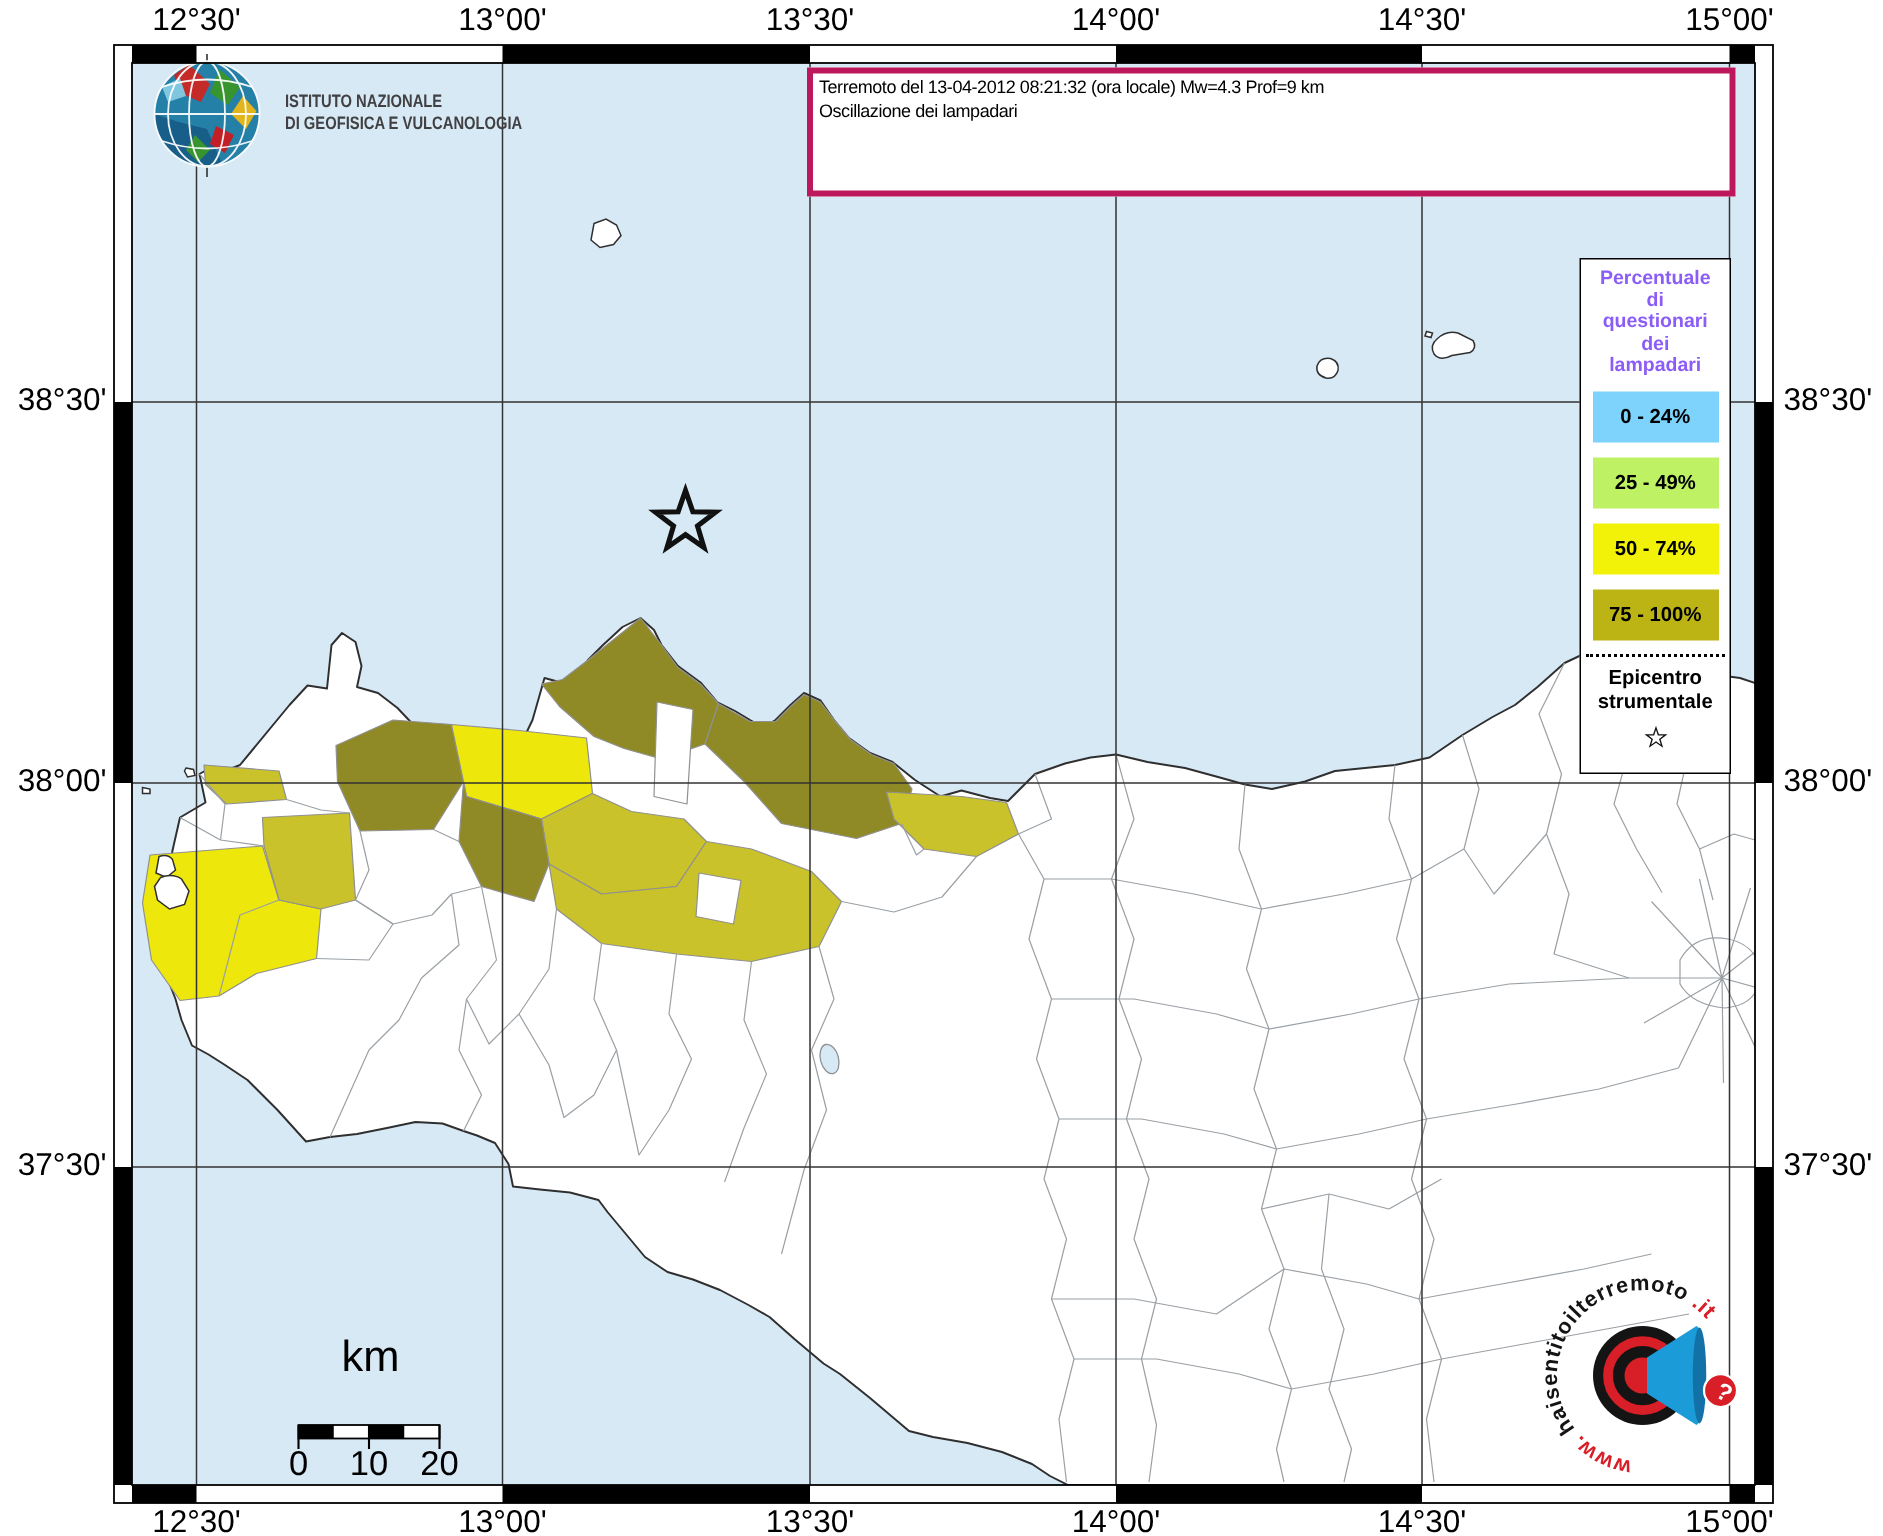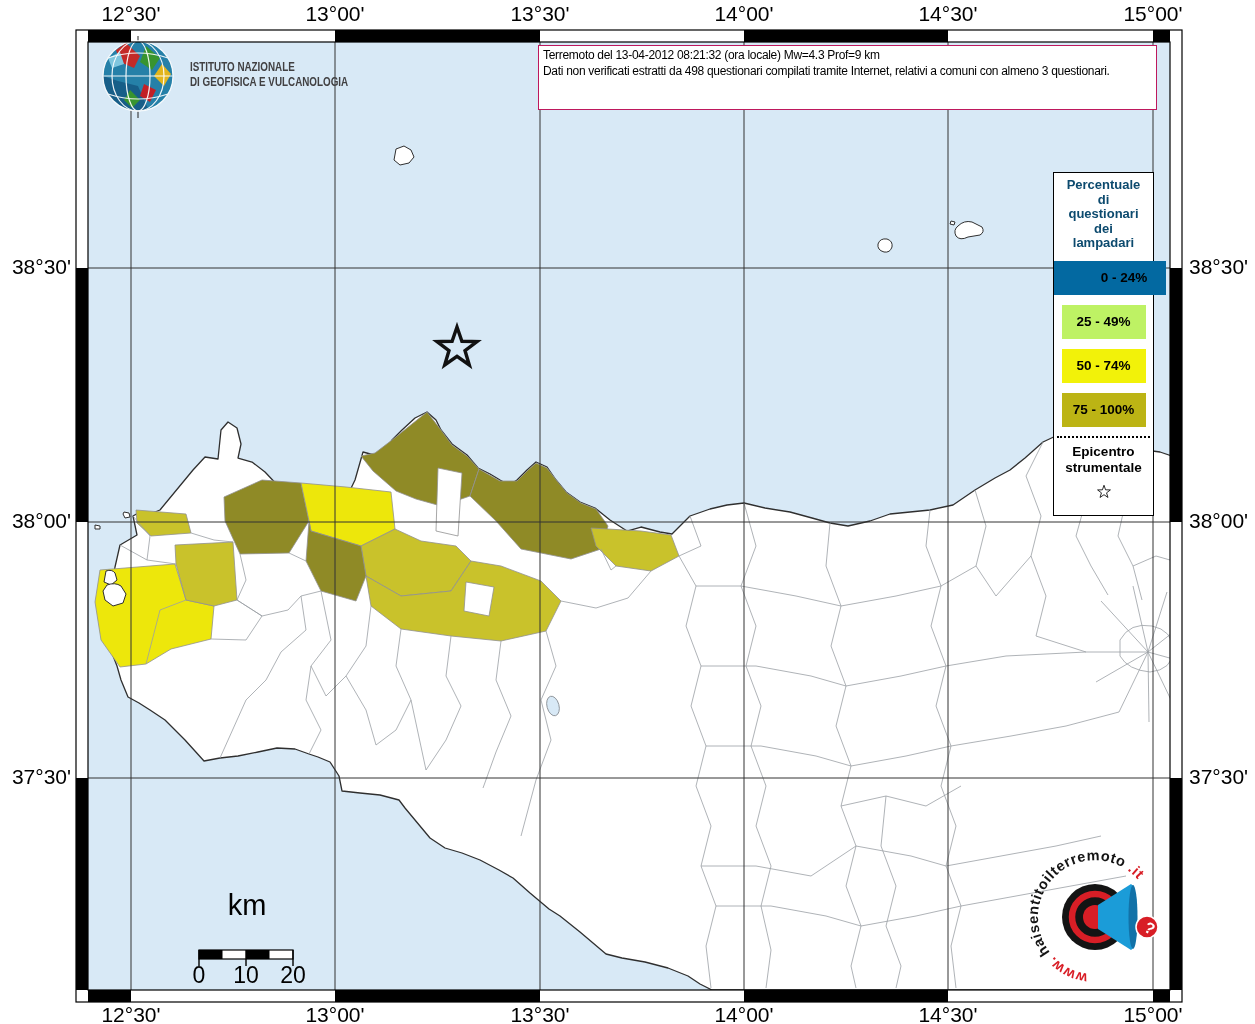--- a/index.html
+++ b/index.html
@@ -3,26 +3,26 @@
 <meta charset="utf-8">
 <style>
   html,body{margin:0;padding:0;background:#fff;}
   .stage{position:relative;width:1255px;height:1024px;background:#fff;overflow:hidden;
          font-family:"Liberation Sans",sans-serif;}
   .stage svg.mapsvg{position:absolute;left:0;top:0;}
   .axlab{position:absolute;font-size:21px;color:#000;line-height:24px;}
   .axlab.top,.axlab.bot{width:90px;text-align:center;}
   .axlab.left{width:71px;text-align:right;}
   .axlab.right{width:80px;text-align:left;}
-  .titlebox{position:absolute;left:538px;top:45px;width:619px;height:65px;background:#fff;
-            border:1px solid #be185d;box-sizing:border-box;padding:2px 4px;z-index:5;}
+  .titlebox{position:absolute;left:538px;top:45px;width:619px;height:86px;background:#fff;
+            border:4px solid #be185d;box-sizing:border-box;padding:2px 4px;z-index:5;}
   .titlebox .tl{font-size:12px;letter-spacing:-0.3px;line-height:15.5px;color:#000;white-space:nowrap;}
   .legend{position:absolute;left:1053px;top:172px;width:101px;height:344px;background:#fff;
           border:1.4px solid #000;box-sizing:border-box;z-index:5;text-align:center;}
-  .legend .ltitle{font-size:13px;font-weight:bold;line-height:14.5px;margin-top:5px;color:#0c4a6e;}
+  .legend .ltitle{font-size:13px;font-weight:bold;line-height:14.5px;margin-top:5px;color:#8b5cf6;}
   .lswatch{width:84px;height:34px;margin:10px auto 0 auto;display:flex;align-items:center;
            justify-content:center;font-size:13.5px;font-weight:bold;color:#000;}
   .ldivider{border:none;border-top:2px dotted #000;margin:9px 3px 6px 3px;}
   .lepi{font-size:13.5px;font-weight:bold;line-height:16px;color:#000;}
   .lstar{margin-top:2px;}
   .sclab{position:absolute;color:#000;text-align:center;}
   .sclab.km{left:217px;top:889px;width:60px;font-size:29px;}
   .sclab.n{width:40px;top:962px;font-size:23px;}
   .ingvtext{position:absolute;left:190px;top:60px;z-index:4;color:#414042;
             transform:scaleX(0.82);transform-origin:left top;}
@@ -232,32 +232,32 @@
   <span class="axlab right" style="left:1189px;top:765px">37°30'</span>
 </div>
 
 <div class="ingvtext">
   <div class="il">ISTITUTO NAZIONALE</div>
   <div class="il">DI GEOFISICA E VULCANOLOGIA</div>
 </div>
 
 <div class="titlebox">
   <div class="tl">Terremoto del 13-04-2012 08:21:32 (ora locale) Mw=4.3 Prof=9 km</div>
-  <div class="tl">Dati non verificati estratti da 498 questionari compilati tramite Internet, relativi a comuni con almeno 3 questionari.</div>
+  <div class="tl">Oscillazione dei lampadari</div>
 </div>
 
 <div class="legend">
   <div class="ltitle">
     <div>Percentuale</div>
     <div>di</div>
     <div>questionari</div>
     <div>dei</div>
     <div>lampadari</div>
   </div>
-  <div class="lswatch" style="background-color: #0369a1; padding-left: 28px;">
+  <div class="lswatch" style="background-color: #7dd3fc;">
         <span>0 - 24%</span>
       </div>
   <div class="lswatch" style="background-color: #bef264;">
         <span>25 - 49%</span>
       </div>
   <div class="lswatch" style="background-color: rgb(242, 242, 9);">
         <span>50 - 74%</span>
       </div>
   <div class="lswatch" style="background-color: rgb(188, 180, 20);">
         <span>75 - 100%</span>

